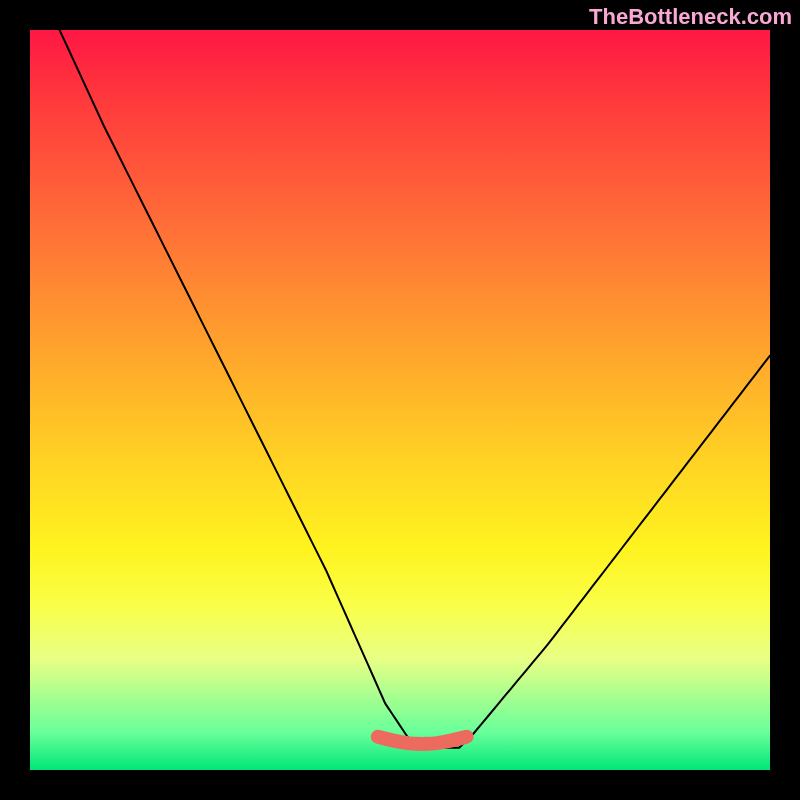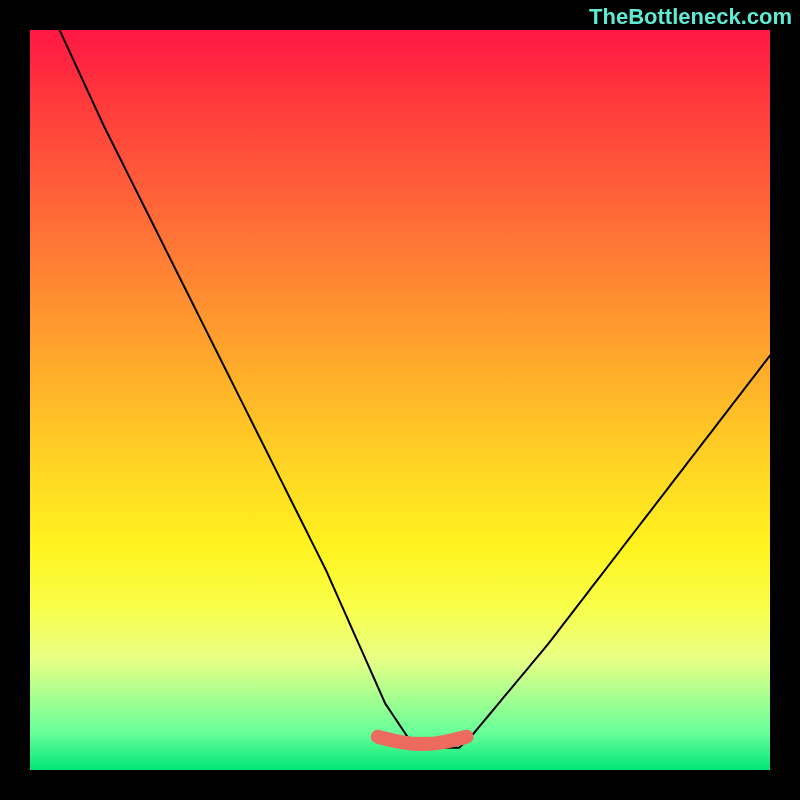--- a/index.html
+++ b/index.html
@@ -8,21 +8,21 @@
     height: 800px;
     background: #000;
     position: relative;
     overflow: hidden;
     font-family: Arial, Helvetica, sans-serif;
   }
   .watermark {
     position: absolute;
     top: 4px;
     right: 8px;
-    color: #5eead4;
+    color: #f9a8d4;
     font-size: 22px;
     font-weight: bold;
     z-index: 10;
   }
   .plot-area {
     position: absolute;
     top: 30px;
     left: 30px;
     width: 740px;
     height: 740px;

